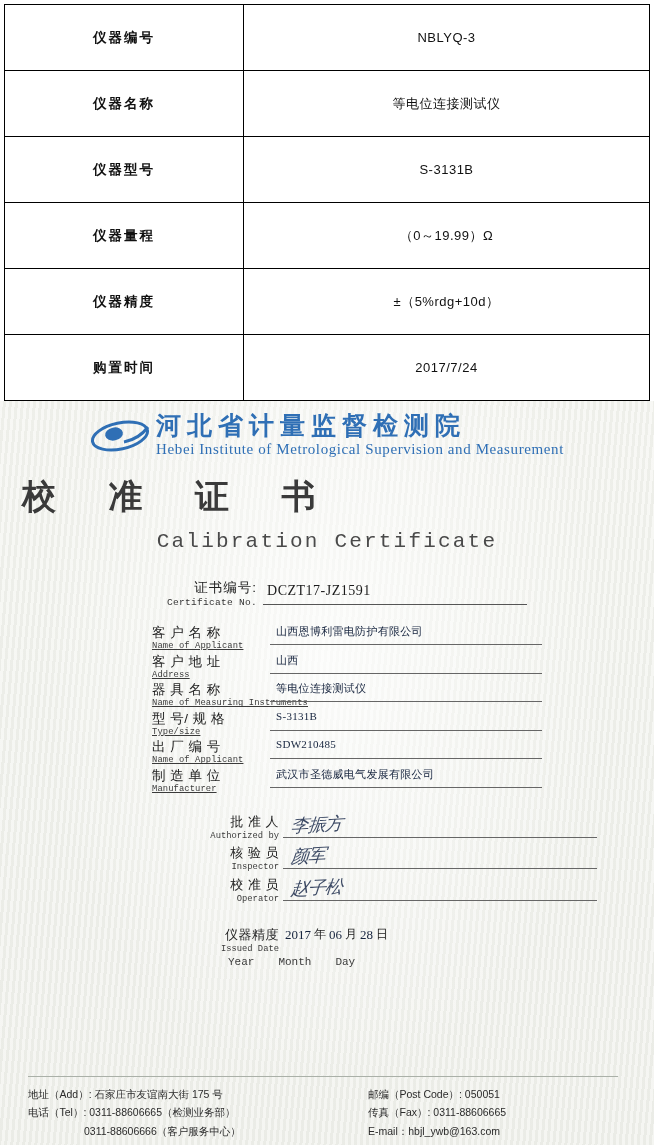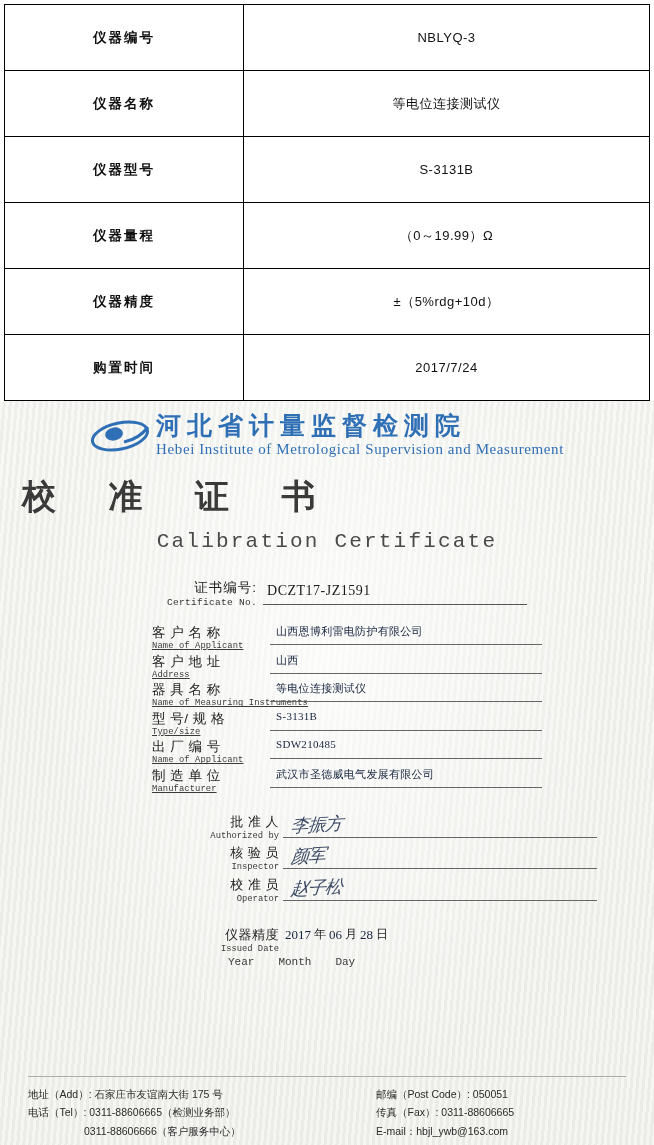--- a/index.html
+++ b/index.html
@@ -294,21 +294,21 @@
     font-family: "Liberation Mono", monospace;
     padding-left: 78px;
     gap: 24px;
     margin-top: 1px;
   }
 
   
   .cert-footer {
     position: absolute;
     left: 0;
-    right: 0;
+    right: 8px;
     bottom: 8px;
     z-index: 3;
     padding: 0 28px;
   }
   .footer-rule {
     border-top: 1px solid #aab0a8;
     margin: 0 0 8px 0;
   }
   .footer-cols {
     display: flex;

